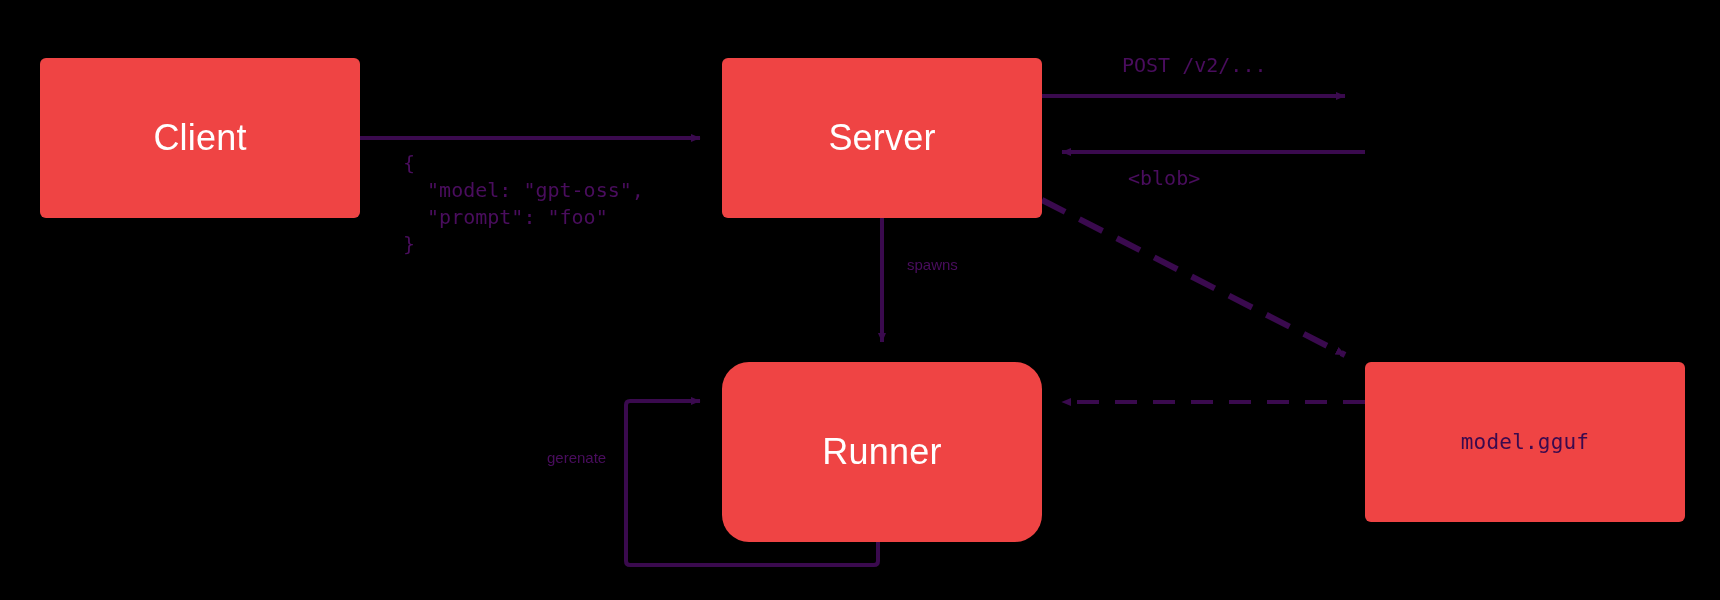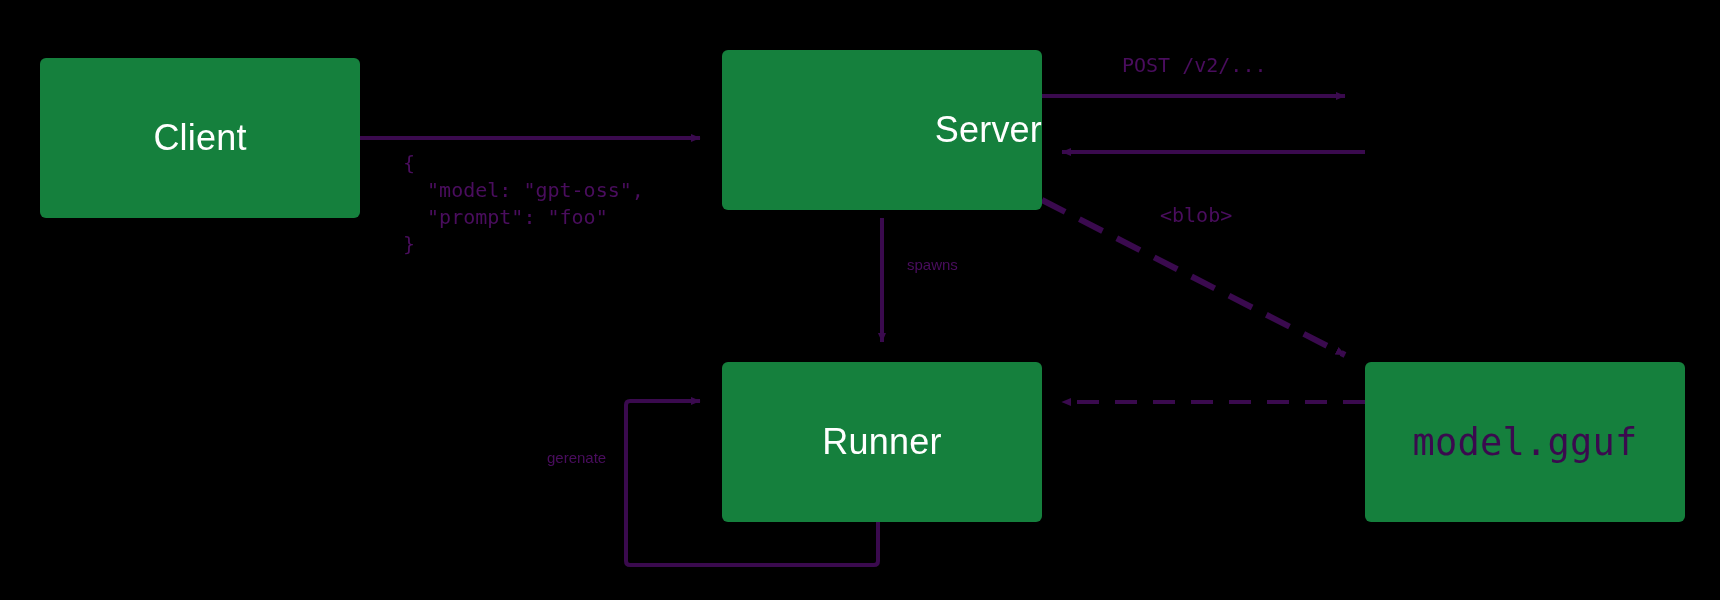--- a/index.html
+++ b/index.html
@@ -1,22 +1,22 @@
 <!DOCTYPE html>
 <html><head>
 <meta charset="utf-8">
 <style>
   html,body{margin:0;padding:0;background:#000;}
   #stage{position:relative;width:1720px;height:600px;background:#000;overflow:hidden;
          font-family:"Liberation Sans",sans-serif;}
-  .node{position:absolute;background:#15803d;border-radius:6px;display:flex;
+  .node{position:absolute;background:#ef4444;border-radius:6px;display:flex;
         align-items:center;justify-content:center;}
   .node-label{font-size:36px;color:#ffffff;font-family:"Liberation Sans",sans-serif;
               letter-spacing:0.2px;white-space:pre;}
-  .node-label.mono{font-family:"DejaVu Sans Mono",monospace;color:#3a0a4e;font-size:37px;}
+  .node-label.mono{font-family:"DejaVu Sans Mono",monospace;color:#3a0a4e;font-size:21px;}
   .edge-label{position:absolute;color:#4a0d5e;white-space:pre;line-height:1.35;}
   .edge-label.mono{font-family:"DejaVu Sans Mono",monospace;font-size:20px;}
   .edge-label.sans{font-family:"Liberation Sans",sans-serif;font-size:15px;}
   svg.edges{position:absolute;left:0;top:0;width:1720px;height:600px;overflow:visible;}
 </style>
 </head>
 <body>
 
 <div id="stage">
 
@@ -53,40 +53,40 @@
 
     <g>
       <path d="M878,522 L878,561 Q878,565 874,565 L630,565 Q626,565 626,561 L626,405 Q626,401 630,401 L700,401" fill="none" stroke="#3a0a4e" stroke-width="4" marker-end="url(#ah)"></path>
     </g>
   </svg>
 
   <div class="node" style="left:40px;top:58px;width:320px;height:160px;">
     <span class="node-label">Client</span>
   </div>
 
-  <div class="node" style="left:722px;top:50px;width:320px;height:160px;justify-content:flex-end;">
+  <div class="node" style="left:722px;top:58px;width:320px;height:160px;">
     <span class="node-label">Server</span>
   </div>
 
 
-  <div class="node" style="left:722px;top:362px;width:320px;height:160px;">
+  <div class="node" style="left:722px;top:362px;width:320px;height:180px;border-radius:27px;">
     <span class="node-label">Runner</span>
   </div>
 
   <div class="node" style="left:1365px;top:362px;width:320px;height:160px;">
     <span class="node-label mono">model.gguf</span>
   </div>
 
 
   <div class="edge-label mono" style="left:403px;top:150px;">{
   "model: "gpt-oss",
   "prompt": "foo"
 }</div>
 
   <div class="edge-label mono" style="left:1122px;top:52px;text-align:right;">POST /v2/...</div>
 
-  <div class="edge-label mono" style="left:1160px;top:165px;margin-top:37px;">&lt;blob&gt;</div>
+  <div class="edge-label mono" style="left:1128px;top:165px;">&lt;blob&gt;</div>
 
   <div class="edge-label sans" style="left:907px;top:255px;">spawns</div>
 
   <div class="edge-label sans" style="left:547px;top:448px;">gerenate</div>
 
 </div>
 
 </body></html>

